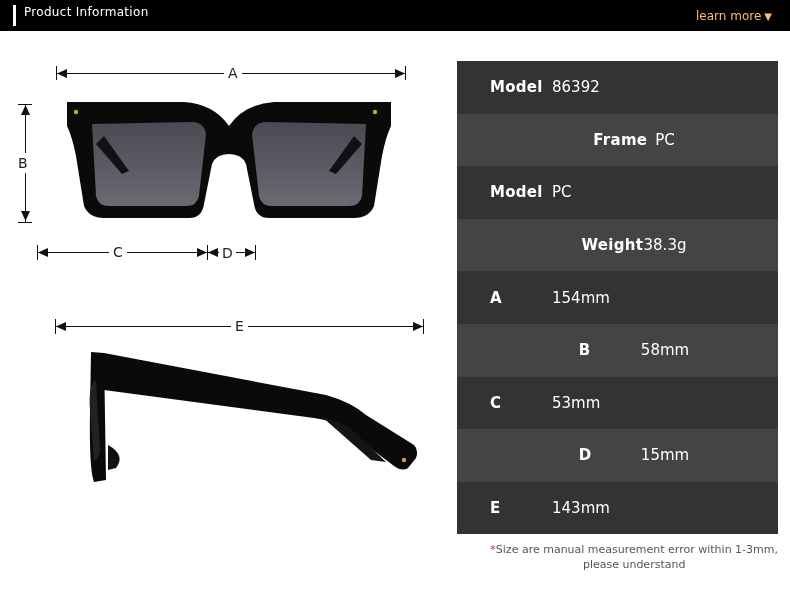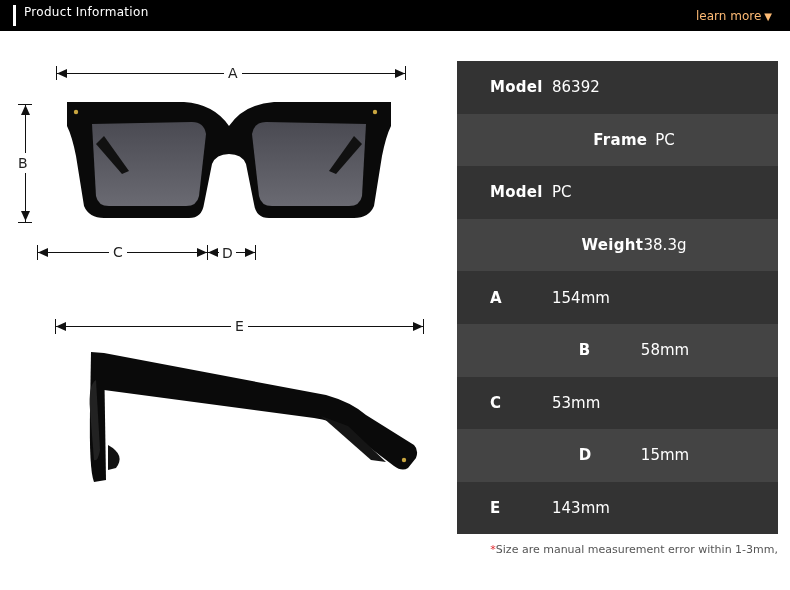--- a/index.html
+++ b/index.html
@@ -156,13 +156,14 @@
     <span class="v">15mm</span>
   </div>
   <div class="row dark">
     <span class="k">E</span>
     <span class="v">143mm</span>
   </div>
 </div>
 
 <div class="note">
   <div><span class="star">*</span><span>Size are manual measurement error within 1-3mm,</span></div>
+  <div>please understand</div>
 </div>
 
 </body></html>

